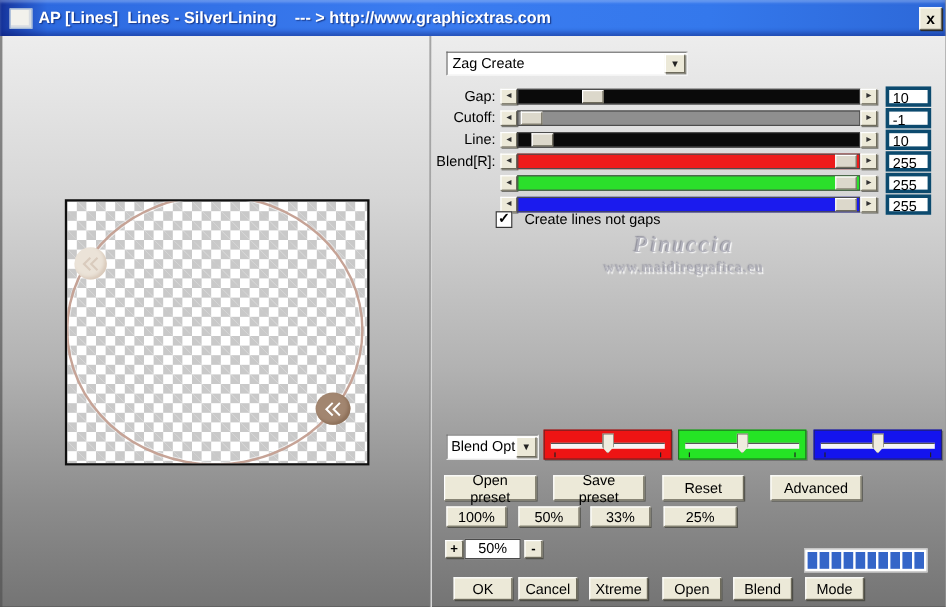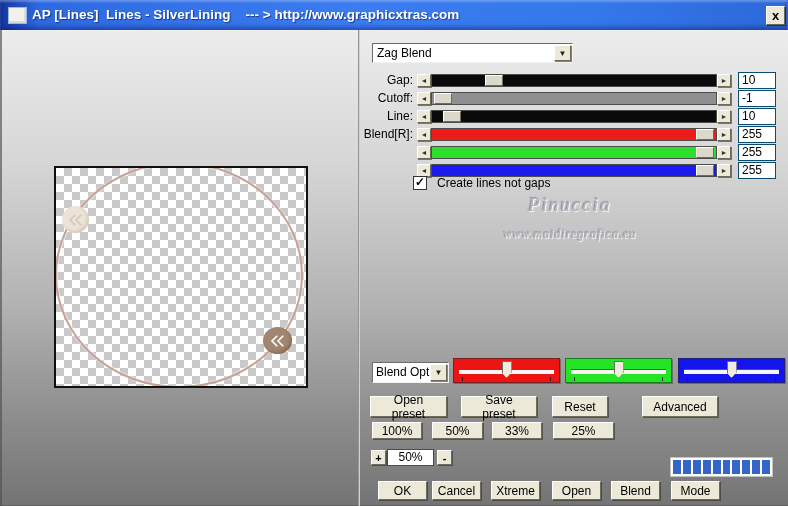--- a/index.html
+++ b/index.html
@@ -46,33 +46,33 @@
   .ddl .field{position:absolute;inset:0;padding-left:4px;line-height:18px;}
   .ddl .arrowbtn{right:1px;top:1px;width:17px;height:16px;position:absolute;font-size:8px;color:#222;}
   
   .srow{position:absolute;left:0;width:788px;height:13px;}
   .slabel{position:absolute;left:320px;width:93px;top:0;text-align:right;line-height:13px;}
   .sarrow{width:14px;height:13px;font-size:7px;color:#333;top:0;}
   .sarrow.l{left:417px;} .sarrow.r{left:717px;}
   .strack{position:absolute;left:431px;top:0;width:286px;height:13px;border:1px solid #4c4c4c;box-sizing:border-box;}
   .sthumb{position:absolute;top:0;width:18px;height:11px;margin-left:-9px;background:#dcd8cb;
     border:1px solid;border-color:#fff #6e6b5c #6e6b5c #fff;box-sizing:border-box;}
-  .vbox{position:absolute;left:738px;top:-2px;width:38px;height:17px;background:#fff;border:1px solid #0c4a6e;
+  .vbox{position:absolute;left:738px;top:-2px;width:38px;height:17px;background:#fff;border:3px solid #0c4a6e;
     box-sizing:border-box;padding-left:3px;line-height:15px;font-size:12px;}
   
   .chk{position:absolute;left:413px;top:176px;width:14px;height:14px;background:#fff;
     border:1px solid #333;box-sizing:border-box;}
   .chk .mark{display:none;position:absolute;left:1px;top:-2px;font-size:12px;font-weight:bold;}
   .chk.checked .mark{display:block;}
   .chklabel{position:absolute;left:437px;top:176px;line-height:14px;}
   
   .wm{position:absolute;left:450px;top:194px;width:240px;text-align:center;color:#b2b2bc;
     text-shadow:1px 1px 1px #ffffff,-1px -1px 1px #8e8e9a;font-family:"Liberation Serif",serif;}
   .wm .name{font-size:19px;font-style:italic;letter-spacing:2px;}
-  .wm .site{font-size:12px;font-style:italic;letter-spacing:1px;margin-top:11px;}
+  .wm .site{font-size:12px;letter-spacing:1px;margin-top:0;}
   
   .bddl{position:absolute;left:372px;top:362px;width:77px;height:21px;}
   .bddl .field{position:absolute;inset:0;padding-left:3px;line-height:19px;overflow:hidden;white-space:nowrap;}
   .bddl .arrowbtn{right:1px;top:1px;width:17px;height:17px;position:absolute;font-size:8px;color:#222;}
   .channel{position:absolute;top:358px;width:107px;height:25px;border:1px solid #7a2020;box-sizing:border-box;
     box-shadow:1px 1px 0 rgba(40,40,40,.4);}
   .channel .groove{position:absolute;left:5px;right:5px;top:10px;height:4px;background:#f6f6f6;
     border-top:1px solid #555;}
   .channel .cthumb{position:absolute;left:50%;top:2px;width:10px;height:17px;margin-left:-5px;background:#efecdf;
     box-shadow:inset 0 0 0 1px #6f6d60;clip-path:polygon(0 0,100% 0,100% 66%,50% 100%,0 66%);}
@@ -110,21 +110,21 @@
       </svg>
     </div>
     <div class="blob dark">
       <svg viewBox="0 0 24 20">
         <path d="M11 3 L4 10 L11 17 M19 3 L12 10 L19 17" stroke="#ffffff" stroke-width="2.2" fill="none"></path>
       </svg>
     </div>
   </div>
 
   <div class="ddl sunken">
-    <span class="field">Zag Blend</span>
+    <span class="field">Zag Create</span>
     <span class="btn arrowbtn">▼</span>
   </div>
 
   <div class="srow" style="top:74px">
     <span class="slabel">Gap:</span>
     <span class="btn sarrow l">◄</span>
     <div class="strack" style="background: rgb(10, 10, 10);">
         <div class="sthumb" style="left: 22%;"></div>
       </div>
     <span class="btn sarrow r">►</span>
@@ -204,21 +204,21 @@
   </div>
   <div class="channel" style="left: 678px; border-color: rgb(32, 32, 122); background: rgb(20, 20, 238);">
     <div class="groove"></div>
     <div class="cthumb"></div>
     <span class="tick" style="left:8px"></span>
     <span class="tick" style="right:8px"></span>
   </div>
 
   <button class="btn" style="left:461px;top:396px;width:76px;height:21px">Save preset</button>
   <button class="btn" style="left:370px;top:396px;width:77px;height:21px">Open preset</button>
-  <button class="btn" style="left:552px;top:396px;width:56px;height:21px">Reset</button>
+  <button class="btn" style="left:552px;top:396px;width:68px;height:21px">Reset</button>
   <button class="btn" style="left:642px;top:396px;width:76px;height:21px">Advanced</button>
 
   <button class="btn" style="left:372px;top:422px;width:50px;height:17px">100%</button>
   <button class="btn" style="left:432px;top:422px;width:51px;height:17px">50%</button>
   <button class="btn" style="left:492px;top:422px;width:50px;height:17px">33%</button>
   <button class="btn" style="left:553px;top:422px;width:61px;height:17px">25%</button>
 
   <button class="btn tinybtn" style="left:371px;top:450px">+</button>
   <span class="zval">50%</span>
   <button class="btn tinybtn" style="left:437px;top:450px">-</button>

